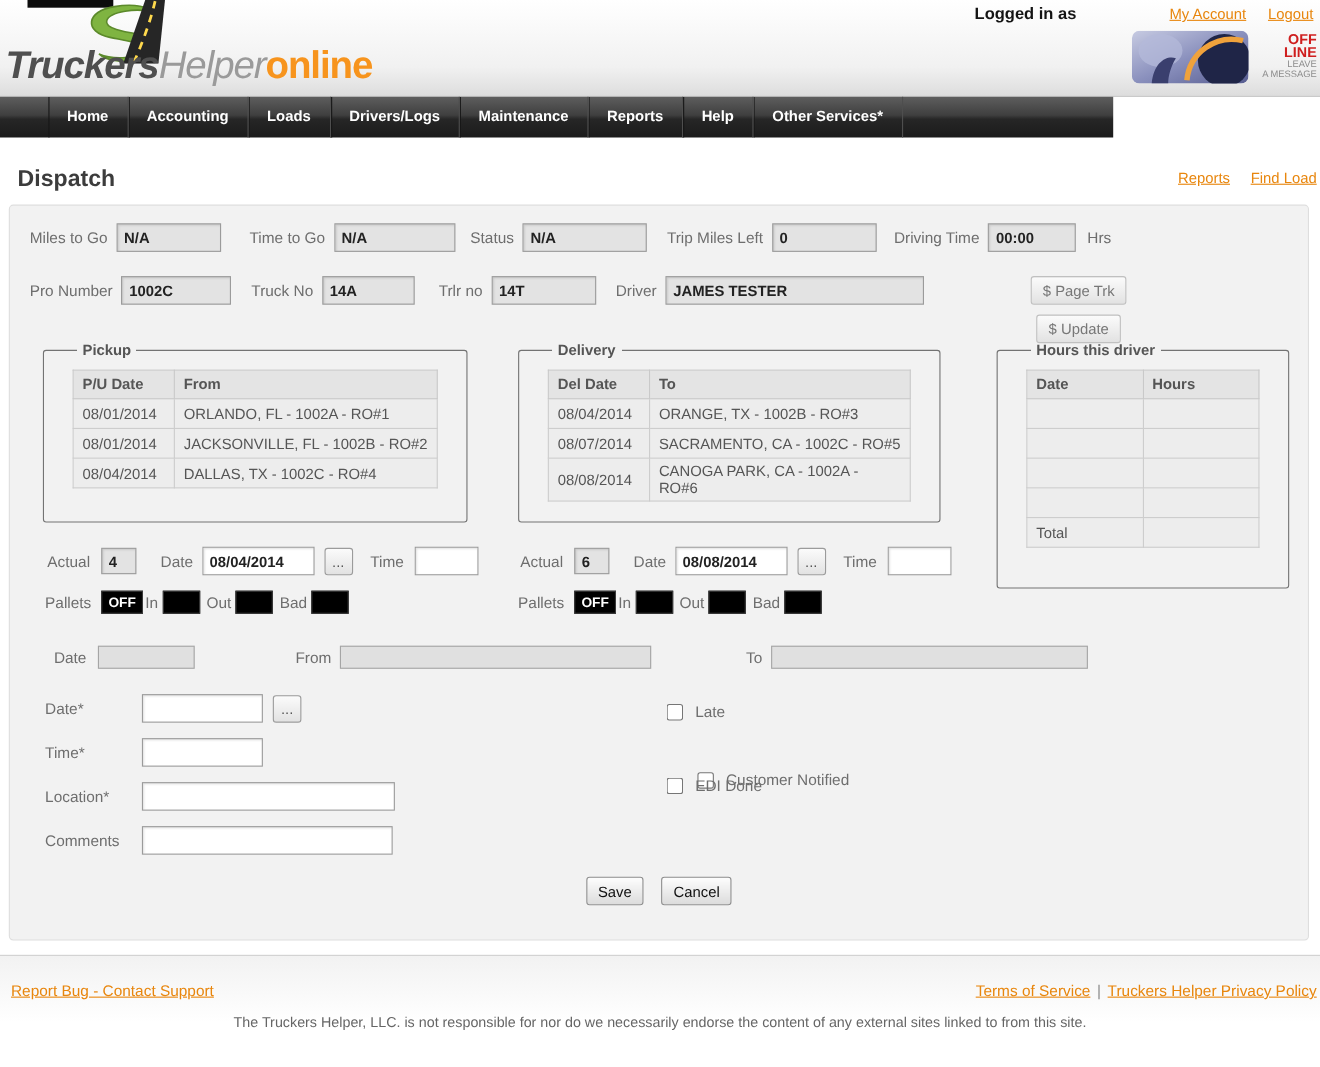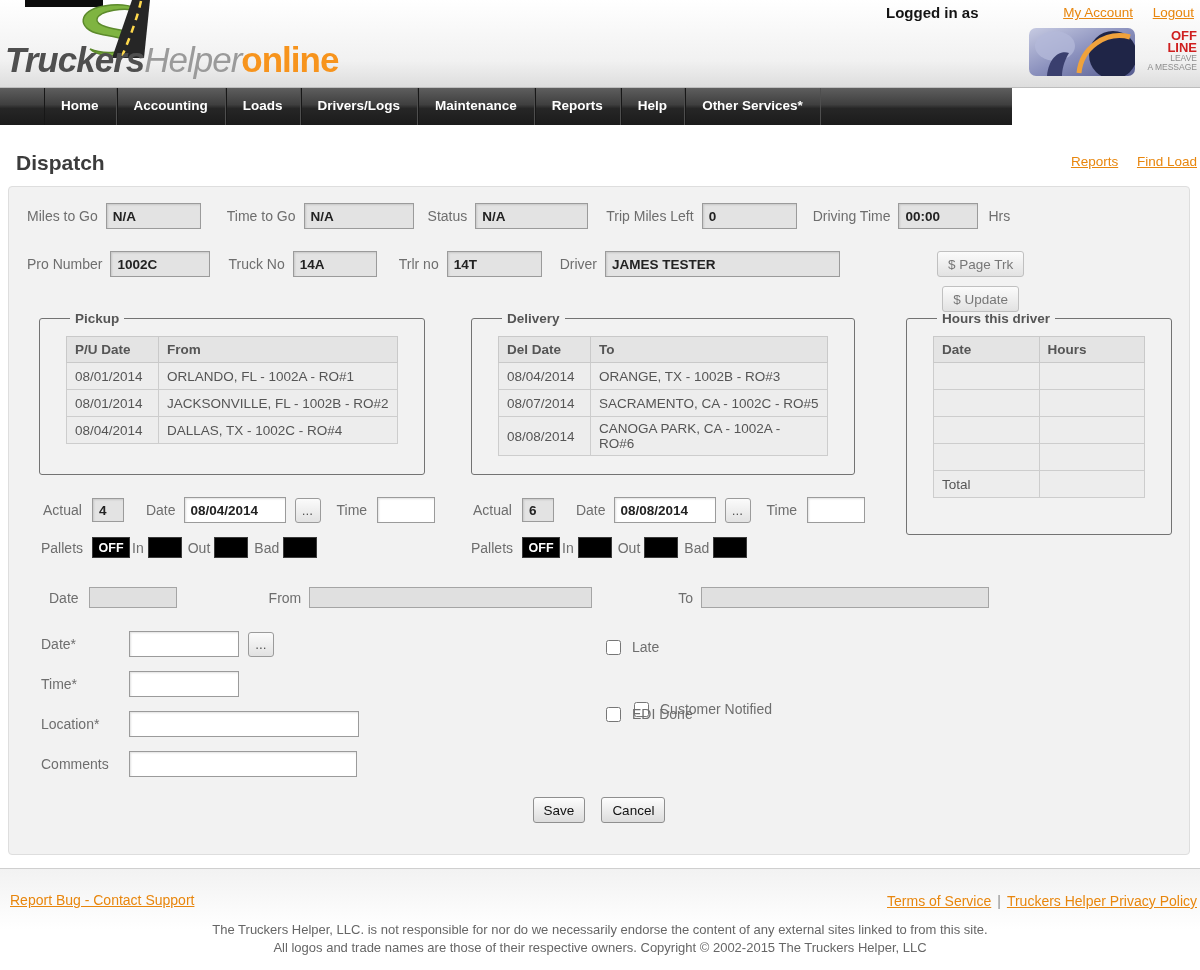--- a/index.html
+++ b/index.html
@@ -338,16 +338,15 @@
       <button class="btn dark">Cancel</button>
     </div>
   </div>
 
   <div class="footer">
     <a href="#" class="left-link">Report Bug - Contact Support</a>
     <div class="right-links">
       <a href="#">Terms of Service</a><span class="sep">|</span><a href="#">Truckers Helper Privacy Policy</a>
     </div>
     <div class="disclaimer" style="top:53px;">The Truckers Helper, LLC. is not responsible for nor do we necessarily endorse the content of any external sites linked to from this site.</div>
-    <div class="disclaimer" style="top:71px;">All logos and trade names are those of their respective owners. Copyright © 2002-2015 The Truckers Helper, LLC</div>
   </div>
 
 </div>
 
 </body></html>

